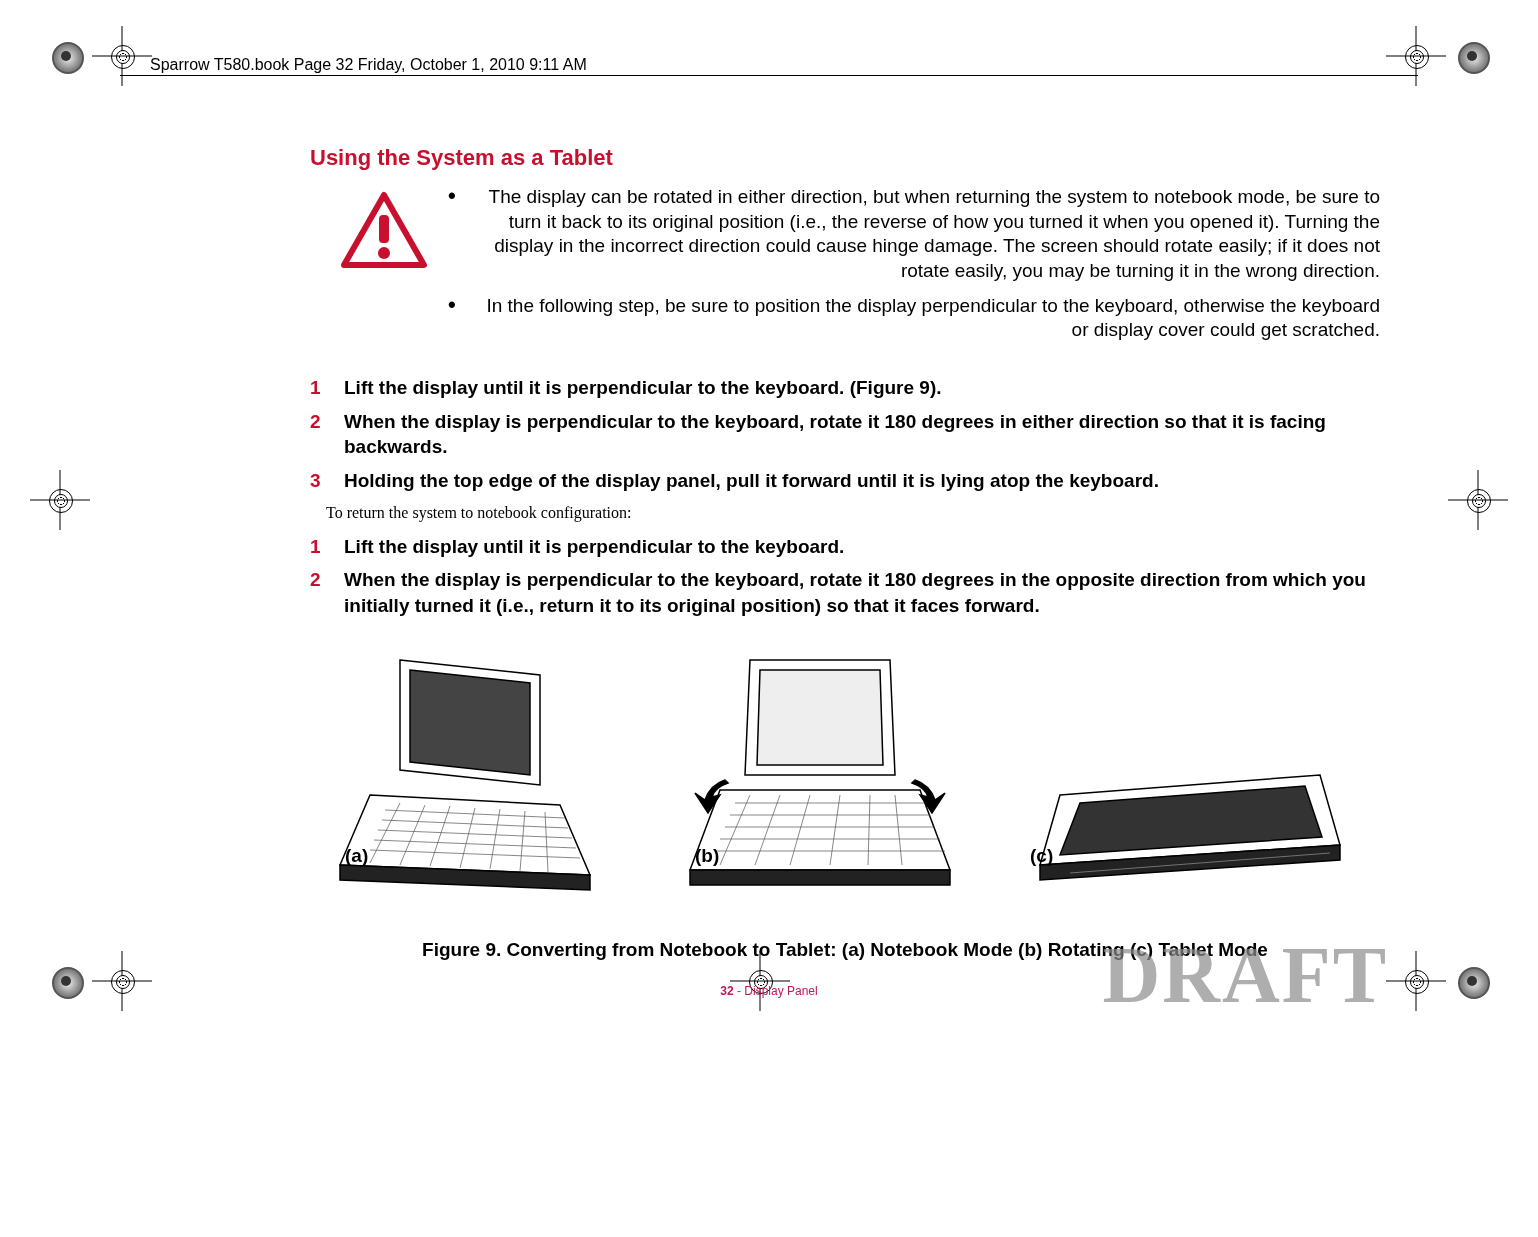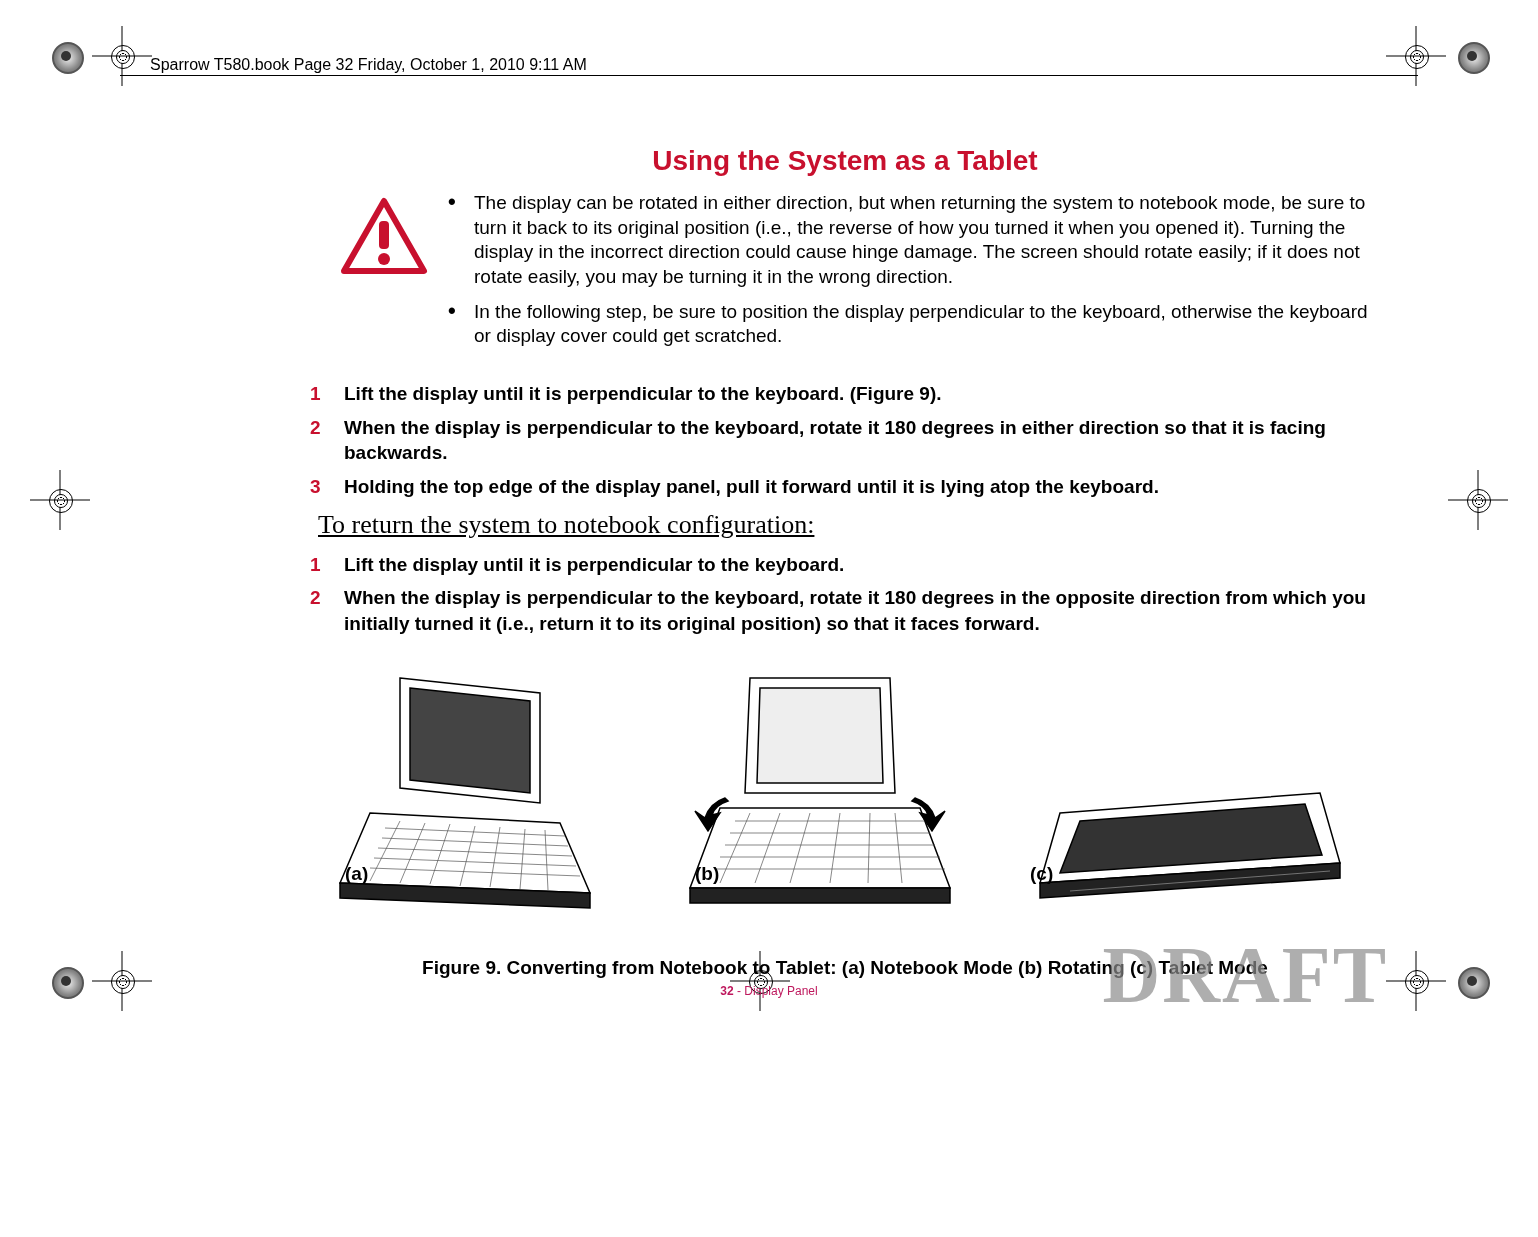--- a/index.html
+++ b/index.html
@@ -93,23 +93,22 @@
   .page-content {
     position: absolute;
     left: 310px;
     top: 145px;
     width: 1070px;
   }
 
   .heading {
     color: #c8102e;
     font-weight: bold;
-    font-size: 28px;
+    font-size: 22px;
     margin: 0 0 6px 0;
-    text-align: center;
   }
   .body-serif {
     font-family: "Times New Roman", Times, serif;
     font-size: 22px;
     line-height: 1.25;
     margin: 0 0 20px 0;
   }
   .body-serif .subsmall {
     font-size: 10px;
     vertical-align: baseline;
@@ -136,20 +135,21 @@
   }
   .bullet-dot {
     flex: 0 0 auto;
     width: 26px;
     font-weight: bold;
     font-size: 22px;
     line-height: 1;
   }
   .warning-text {
     flex: 1 1 auto;
+    text-align: right;
   }
 
   .ol {
     margin: 0;
     padding: 0;
     font-size: 19px;
     line-height: 1.35;
   }
   .ol-item {
     display: flex;
@@ -160,23 +160,22 @@
     color: #c8102e;
     font-weight: bold;
   }
   .ol-text {
     flex: 1 1 auto;
     font-weight: bold;
   }
 
   .return-line {
     font-family: "Times New Roman", Times, serif;
-    font-size: 26px;
-    margin: 10px 0 12px 8px;
-    text-decoration: underline;
+    font-size: 16px;
+    margin: 10px 0 12px 16px;
   }
 
   .figure-area {
     position: relative;
     height: 300px;
     margin-top: 16px;
   }
   .laptop-svg {
     position: absolute;
   }

